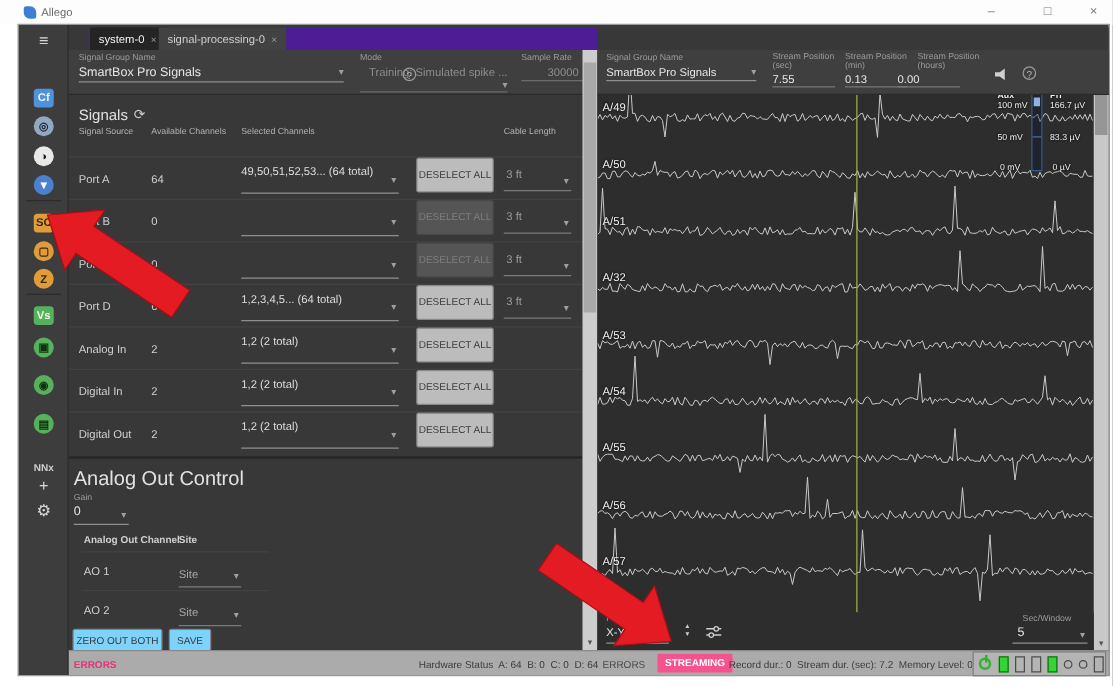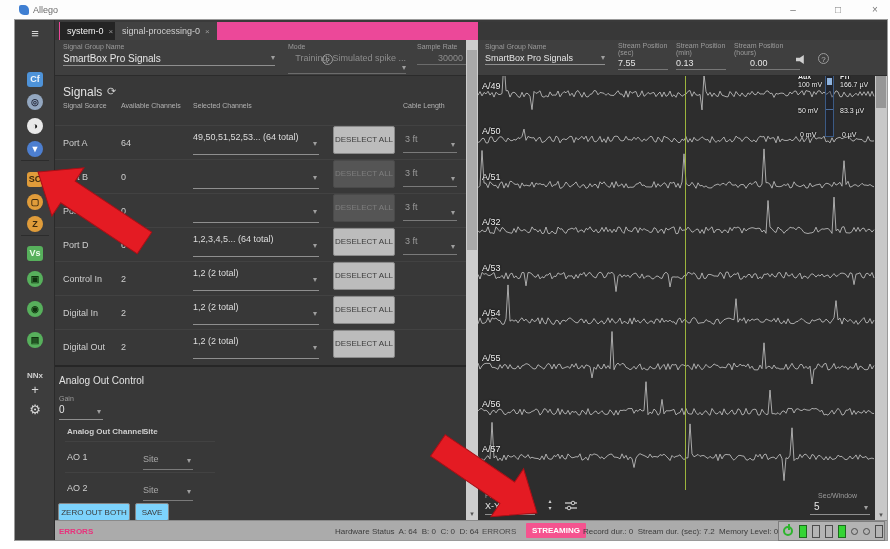--- a/index.html
+++ b/index.html
@@ -28,21 +28,21 @@
   .sb-circle { display:inline-block; width:16px; height:16px; border-radius:50%;
     font-size:9px; font-weight:bold; line-height:16px; }
   .sb-div { position:absolute; left:6px; width:28px; height:1px; background:#2c2c2c; }
   .sb-text { color:#d0d0d0; font-size:8px; font-weight:bold; }
 
   
   .panel { position:absolute; top:2px; height:498px; background:#383838; }
   #left-panel  { left:40px;  width:423px; }
   #right-panel { left:463px; width:409px; }
 
-  .tabbar { position:absolute; left:4px; top:0; right:0; height:18px; background:#ec4899; }
+  .tabbar { position:absolute; left:16px; top:0; right:0; height:18px; background:#4c1d95; }
   .tab { position:absolute; top:0; height:18px; padding:0 7px; font-size:9px;
     line-height:18px; color:#cfcfcf; background:#424242; white-space:nowrap; }
   .tab.active { background:#242424; color:#f2f2f2; }
   .tab .tclose { margin-left:5px; color:#9a9a9a; font-size:8px; }
 
   .phead { position:absolute; left:0; top:18px; right:0; height:36px; background:#3f3f3f;
     border-bottom:1px solid #2b2b2b; }
   .flabel { position:absolute; font-size:7px; color:#9b9b9b; white-space:nowrap; }
   .fvalue { position:absolute; font-size:10px; color:#e6e6e6; white-space:nowrap;
     border-bottom:1px solid #8f8f8f; padding-bottom:1px; }
@@ -67,21 +67,21 @@
     background:#bcbcbc; border:1px solid #8a8a8a; border-radius:2px; color:#3c3c3c;
     font-size:8px; line-height:1.5; font-family:inherit; }
   .btn-deselect.disabled { background:#555555; border-color:#4a4a4a; color:#7e7e7e; }
   .c-cable { position:absolute; left:348px; top:3px; width:54px; height:24px;
     border-bottom:1px solid #7a7a7a; }
   .cable-text { position:absolute; left:2px; top:5px; font-size:9px; color:#9b9b9b; }
   .c-cable .caret { position:absolute; right:2px; top:11px; }
 
   #ao-section { position:absolute; left:0; top:288px; width:100%; height:157px;
     border-top:2px solid #262626; }
-  #ao-title { position:absolute; left:4px; top:8px; font-size:10px; color:#e2e2e2; }
+  #ao-title { position:absolute; left:4px; top:8px; font-size:16px; color:#e2e2e2; }
   #gain-label { position:absolute; left:4px; top:28px; font-size:7px; color:#9b9b9b; }
   #gain-dd { position:absolute; left:4px; top:37px; width:44px; height:16px;
     border-bottom:1px solid #8f8f8f; font-size:10px; color:#e6e6e6; }
   #gain-dd .caret { position:absolute; right:2px; top:3px; }
   .ao-col { position:absolute; top:60px; font-size:8px; font-weight:bold; color:#cfcfcf; }
   .ao-row { position:absolute; left:10px; width:150px; height:34px; border-top:1px solid #424242; }
   .ao-ch { position:absolute; left:2px; top:10px; font-size:9px; color:#cfcfcf; }
   .ao-site { position:absolute; left:78px; top:12px; width:50px; height:16px;
     border-bottom:1px solid #7a7a7a; font-size:9px; color:#a8a8a8; }
   .ao-site .caret { position:absolute; right:2px; top:2px; }
@@ -269,21 +269,21 @@
       <span class="sel-text">1,2,3,4,5... (64 total)</span>
       <span class="caret">▾</span>
     </div>
     <button class="btn-deselect">DESELECT ALL</button>
     <div class="c-cable">
       <span class="cable-text">3 ft</span>
       <span class="caret">▾</span>
     </div>
   </div>
           <div class="sig-row" style="top: 184px;">
-    <div class="c-src">Control In</div>
+    <div class="c-src">Analog In</div>
     <div class="c-avail">2</div>
     <div class="c-sel">
       <span class="sel-text">1,2 (2 total)</span>
       <span class="caret">▾</span>
     </div>
     <button class="btn-deselect">DESELECT ALL</button>
 
   </div>
           <div class="sig-row" style="top: 218px;">
     <div class="c-src">Digital In</div>
@@ -352,21 +352,21 @@
         <span class="caret" style="float:right">▾</span>
       </div>
       <div class="flabel" style="left:140px; top:2px">Stream Position</div>
       <div class="flabel" style="left:140px; top:9px">(sec)</div>
       <div class="fvalue" style="left:140px; top:18px; width:50px; font-size:9px; border-bottom-color:#777">7.55</div>
       <div class="flabel" style="left:198px; top:2px">Stream Position</div>
       <div class="flabel" style="left:198px; top:9px">(min)</div>
       <div class="fvalue" style="left:198px; top:18px; width:50px; font-size:9px; border-bottom-color:#777">0.13</div>
       <div class="flabel" style="left:256px; top:2px">Stream Position</div>
       <div class="flabel" style="left:256px; top:9px">(hours)</div>
-      <div class="fvalue" style="left:272px; top:18px; width:50px; font-size:9px; border-bottom-color:#777">0.00</div>
+      <div class="fvalue" style="left:240px; top:18px; width:50px; font-size:9px; border-bottom-color:#777">0.00</div>
       <div id="speaker-icon" style="left:318px; top:14px"></div>
       <div class="helpcirc" style="left:340px; top:13px">?</div>
     </div>
 
     <div id="wavearea">
       <svg id="wavesvg" width="397" height="414">
           <polyline points="0,19.2 2,15.6 4,19.9 6,16.4 8,17.9 10,15.3 12,19.1 14,16.6 16,21.1 18,16.2 20,18.2 22,18.6 24,17.5 26,-15.6 28,14.7 30,14.7 32,21.1 34,17.0 36,16.2 38,17.7 40,20.7 42,21.4 44,16.3 46,20.8 48,17.3 50,17.6 52,20.4 54,33.6 56,15.4 58,17.4 60,16.5 62,14.8 64,20.4 66,21.2 68,19.7 70,21.0 72,15.9 74,19.3 76,19.0 78,19.2 80,15.0 82,20.8 84,17.7 86,15.6 88,16.8 90,14.7 92,19.6 94,17.2 96,20.8 98,16.0 100,14.5 102,17.6 104,21.2 106,16.3 108,20.5 110,21.0 112,18.4 114,17.9 116,14.6 118,14.9 120,18.8 122,16.5 124,16.8 126,17.3 128,19.3 130,17.3 132,19.1 134,19.4 136,19.4 138,17.0 140,14.7 142,18.1 144,18.1 146,21.2 148,14.8 150,21.2 152,15.2 154,17.3 156,16.1 158,15.5 160,21.0 162,19.4 164,14.8 166,20.3 168,18.8 170,16.4 172,18.1 174,16.9 176,16.5 178,20.6 180,18.0 182,16.0 184,20.8 186,16.0 188,20.4 190,19.1 192,15.1 194,20.6 196,18.8 198,21.3 200,16.6 202,17.9 204,20.3 206,18.8 208,18.1 210,15.3 212,14.5 214,20.3 216,15.8 218,18.8 220,19.4 222,18.3 224,33.9 226,-1.5 228,15.5 230,19.3 232,16.3 234,20.5 236,17.0 238,19.7 240,20.6 242,15.2 244,19.2 246,19.9 248,20.7 250,20.8 252,15.5 254,18.1 256,20.7 258,15.5 260,18.1 262,20.2 264,16.9 266,19.7 268,20.6 270,16.9 272,18.5 274,15.3 276,18.2 278,18.8 280,15.8 282,18.0 284,17.9 286,18.1 288,15.2 290,14.9 292,17.5 294,17.2 296,21.4 298,17.4 300,18.1 302,17.3 304,17.1 306,17.6 308,19.9 310,19.5 312,16.0 314,17.9 316,15.3 318,15.0 320,18.9 322,17.0 324,14.7 326,19.1 328,14.6 330,15.2 332,15.7 334,20.9 336,15.6 338,18.4 340,14.9 342,14.9 344,17.8 346,16.0 348,18.2 350,17.4 352,15.2 354,21.2 356,17.9 358,14.8 360,15.9 362,20.7 364,20.7 366,16.1 368,19.6 370,20.9 372,17.3 374,20.8 376,19.2 378,17.2 380,19.5 382,15.7 384,19.4 386,15.8 388,19.4 390,15.4 392,20.3 394,15.3 396,20.4" fill="none" stroke="#c9c9c9" stroke-width="0.8"></polyline>
           <polyline points="0,66.4 2,65.6 4,62.5 6,62.4 8,66.9 10,66.9 12,61.1 14,60.9 16,65.5 18,65.5 20,62.4 22,60.7 24,61.1 26,63.7 28,65.8 30,62.0 32,64.2 34,64.8 36,63.4 38,64.1 40,61.6 42,62.6 44,60.4 46,53.1 48,64.3 50,60.4 52,61.4 54,61.9 56,61.7 58,65.3 60,62.3 62,61.3 64,66.5 66,65.8 68,64.3 70,61.5 72,60.7 74,64.9 76,65.4 78,60.1 80,61.5 82,66.9 84,63.7 86,62.8 88,63.8 90,62.2 92,60.3 94,60.7 96,66.5 98,61.5 100,63.8 102,62.2 104,60.3 106,63.2 108,60.1 110,65.6 112,62.5 114,60.1 116,65.2 118,65.9 120,63.8 122,60.4 124,66.1 126,62.8 128,66.6 130,60.8 132,65.3 134,64.8 136,60.7 138,60.1 140,60.6 142,64.0 144,65.0 146,64.3 148,60.3 150,63.7 152,63.7 154,64.3 156,61.2 158,63.5 160,61.1 162,63.3 164,65.6 166,62.9 168,64.6 170,62.9 172,60.5 174,60.7 176,64.9 178,66.2 180,61.1 182,63.4 184,66.1 186,60.2 188,61.3 190,62.1 192,64.3 194,66.0 196,62.2 198,63.9 200,66.4 202,66.5 204,63.1 206,64.5 208,60.6 210,66.3 212,62.7 214,66.1 216,61.3 218,64.0 220,64.4 222,62.8 224,60.8 226,62.6 228,63.9 230,63.5 232,66.7 234,60.6 236,64.1 238,66.4 240,64.3 242,65.5 244,63.2 246,61.0 248,65.7 250,65.2 252,63.2 254,66.1 256,64.1 258,60.1 260,62.0 262,62.3 264,65.5 266,62.6 268,60.9 270,61.9 272,64.2 274,65.6 276,63.9 278,66.1 280,62.5 282,60.2 284,60.9 286,60.5 288,65.6 290,60.2 292,63.0 294,61.8 296,61.8 298,66.8 300,60.2 302,65.9 304,63.0 306,64.3 308,64.5 310,64.3 312,63.1 314,64.8 316,63.6 318,60.6 320,63.8 322,65.5 324,61.1 326,65.9 328,63.2 330,60.0 332,66.7 334,62.5 336,60.2 338,63.1 340,61.9 342,61.9 344,62.5 346,60.2 348,65.8 350,64.9 352,66.8 354,61.8 356,66.0 358,62.8 360,61.8 362,61.3 364,62.8 366,61.7 368,61.4 370,60.6 372,62.2 374,64.7 376,65.0 378,62.6 380,63.2 382,63.4 384,63.5 386,65.8 388,65.7 390,60.4 392,64.7 394,65.1 396,64.9" fill="none" stroke="#c9c9c9" stroke-width="0.8"></polyline>
           <polyline points="0,111.7 2,109.7 4,74.5 6,106.9 8,107.4 10,111.7 12,105.7 14,108.0 16,109.6 18,109.3 20,112.3 22,107.3 24,105.8 26,112.1 28,107.3 30,111.3 32,105.3 34,105.6 36,107.8 38,108.5 40,107.9 42,112.2 44,106.9 46,110.0 48,109.1 50,109.6 52,110.0 54,106.1 56,111.2 58,107.0 60,108.3 62,107.6 64,108.7 66,108.3 68,111.0 70,108.4 72,105.4 74,110.7 76,108.9 78,108.8 80,105.3 82,112.3 84,111.8 86,109.6 88,106.0 90,108.4 92,111.1 94,109.5 96,108.2 98,105.9 100,109.6 102,111.7 104,109.2 106,108.7 108,112.3 110,111.4 112,107.6 114,110.8 116,108.5 118,108.6 120,112.2 122,105.8 124,108.0 126,105.8 128,108.6 130,110.7 132,111.2 134,106.3 136,111.7 138,105.5 140,110.2 142,109.5 144,107.8 146,111.7 148,107.7 150,111.8 152,111.1 154,111.3 156,110.9 158,108.2 160,107.7 162,106.0 164,109.5 166,109.0 168,110.9 170,110.9 172,111.0 174,110.9 176,105.6 178,111.4 180,107.7 182,110.4 184,109.0 186,106.7 188,108.1 190,112.1 192,106.5 194,107.2 196,106.1 198,111.2 200,107.4 202,112.1 204,106.0 206,77.8 208,107.2 210,109.5 212,109.4 214,106.3 216,109.1 218,112.3 220,106.8 222,109.9 224,109.4 226,111.2 228,109.9 230,111.7 232,112.0 234,111.7 236,109.5 238,108.8 240,108.0 242,109.4 244,107.7 246,107.4 248,109.4 250,106.5 252,105.9 254,108.9 256,109.2 258,108.7 260,111.5 262,109.0 264,108.4 266,108.9 268,112.3 270,109.1 272,106.9 274,108.6 276,106.5 278,105.5 280,110.1 282,111.0 284,108.0 286,72.9 288,106.7 290,106.7 292,108.2 294,112.2 296,105.4 298,110.2 300,110.6 302,110.7 304,110.1 306,108.5 308,109.5 310,107.6 312,112.0 314,111.2 316,105.8 318,108.9 320,109.9 322,110.8 324,109.8 326,108.7 328,112.0 330,111.8 332,107.1 334,110.6 336,109.9 338,108.9 340,108.6 342,108.0 344,112.0 346,109.1 348,107.3 350,107.5 352,108.6 354,110.5 356,106.1 358,109.1 360,108.0 362,106.3 364,110.2 366,84.7 368,108.5 370,105.3 372,111.1 374,110.5 376,108.9 378,108.8 380,110.5 382,109.3 384,107.3 386,109.1 388,109.1 390,109.5 392,108.5 394,110.0 396,110.8" fill="none" stroke="#c9c9c9" stroke-width="0.8"></polyline>
           <polyline points="0,155.0 2,156.4 4,153.9 6,155.5 8,155.4 10,150.8 12,157.0 14,156.8 16,157.6 18,150.8 20,153.3 22,155.5 24,151.5 26,152.7 28,155.6 30,156.3 32,156.9 34,157.2 36,152.5 38,156.4 40,150.8 42,153.9 44,155.0 46,153.5 48,154.5 50,156.8 52,156.0 54,150.9 56,153.7 58,153.6 60,156.1 62,153.6 64,157.6 66,157.1 68,151.0 70,157.3 72,157.6 74,155.0 76,157.1 78,157.6 80,151.0 82,153.1 84,152.8 86,155.9 88,157.4 90,153.6 92,153.0 94,152.1 96,153.3 98,151.5 100,156.3 102,154.5 104,153.9 106,156.4 108,152.4 110,153.6 112,150.8 114,154.1 116,156.0 118,153.3 120,156.8 122,155.5 124,151.4 126,155.5 128,151.2 130,155.7 132,153.2 134,156.7 136,153.1 138,156.0 140,151.0 142,151.4 144,155.4 146,157.4 148,150.9 150,154.4 152,155.0 154,155.7 156,152.0 158,151.6 160,156.7 162,151.8 164,154.4 166,152.6 168,154.0 170,154.6 172,156.5 174,156.0 176,151.7 178,152.7 180,156.9 182,154.1 184,153.4 186,157.5 188,151.9 190,154.0 192,152.8 194,151.5 196,150.9 198,157.7 200,157.4 202,150.8 204,154.5 206,154.0 208,154.1 210,151.1 212,153.4 214,156.2 216,155.5 218,153.4 220,153.1 222,157.2 224,153.6 226,157.5 228,151.1 230,154.5 232,152.7 234,150.8 236,156.9 238,153.9 240,153.3 242,153.9 244,157.0 246,154.1 248,154.4 250,157.0 252,151.5 254,154.7 256,151.2 258,152.0 260,151.0 262,152.4 264,157.1 266,152.2 268,154.9 270,153.1 272,152.2 274,151.7 276,152.0 278,152.8 280,152.2 282,152.5 284,156.0 286,154.1 288,157.3 290,124.5 292,151.2 294,152.7 296,155.4 298,156.5 300,151.0 302,153.2 304,154.4 306,157.3 308,154.8 310,153.7 312,151.2 314,151.9 316,151.9 318,153.9 320,151.2 322,151.7 324,153.8 326,156.5 328,157.1 330,157.5 332,157.0 334,156.8 336,155.6 338,151.2 340,156.1 342,154.4 344,152.9 346,153.2 348,152.7 350,152.5 352,154.3 354,157.4 356,121.1 358,154.7 360,153.2 362,156.6 364,151.2 366,150.7 368,156.7 370,156.9 372,157.0 374,155.6 376,151.5 378,155.5 380,151.3 382,155.4 384,152.5 386,152.1 388,155.7 390,153.3 392,153.5 394,156.1 396,153.7" fill="none" stroke="#c9c9c9" stroke-width="0.8"></polyline>

